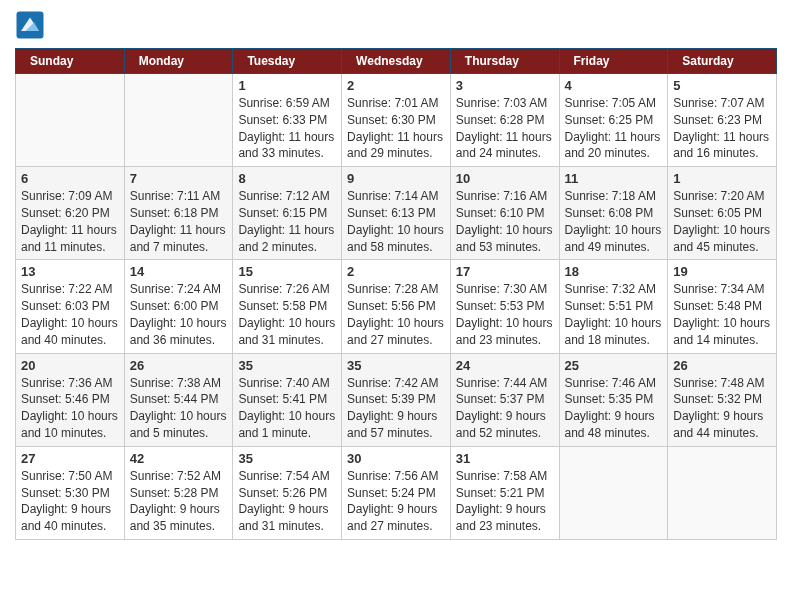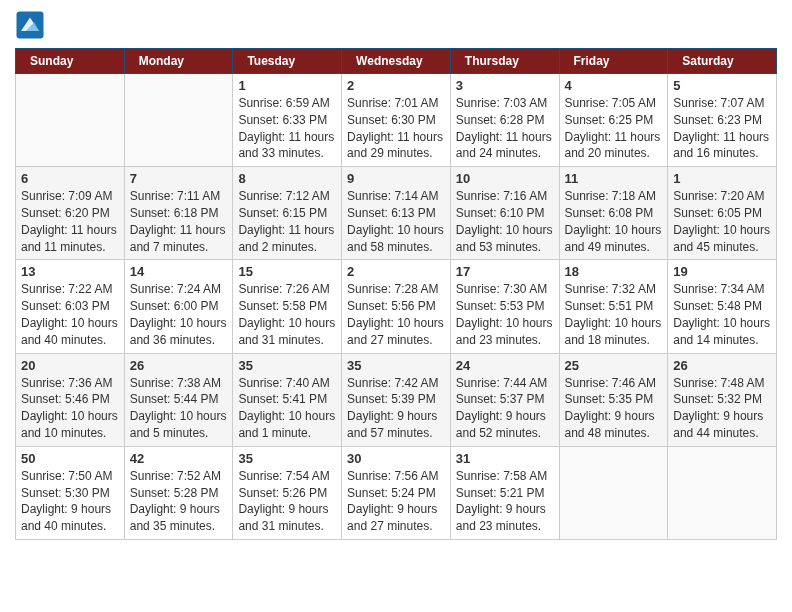--- a/index.html
+++ b/index.html
@@ -239,21 +239,21 @@
             <span class="day-num">25</span>
 <div class="day-info">Sunrise: 7:46 AM<br>Sunset: 5:35 PM<br>Daylight: 9 hours and 48 minutes.</div>
           </td>
           <td>
             <span class="day-num">26</span>
 <div class="day-info">Sunrise: 7:48 AM<br>Sunset: 5:32 PM<br>Daylight: 9 hours and 44 minutes.</div>
           </td>
         </tr>
         <tr>
           <td>
-            <span class="day-num">50</span>
+            <span class="day-num">27</span>
 <div class="day-info">Sunrise: 7:50 AM<br>Sunset: 5:30 PM<br>Daylight: 9 hours and 40 minutes.</div>
           </td>
           <td>
             <span class="day-num">42</span>
 <div class="day-info">Sunrise: 7:52 AM<br>Sunset: 5:28 PM<br>Daylight: 9 hours and 35 minutes.</div>
           </td>
           <td>
             <span class="day-num">35</span>
 <div class="day-info">Sunrise: 7:54 AM<br>Sunset: 5:26 PM<br>Daylight: 9 hours and 31 minutes.</div>
           </td>

